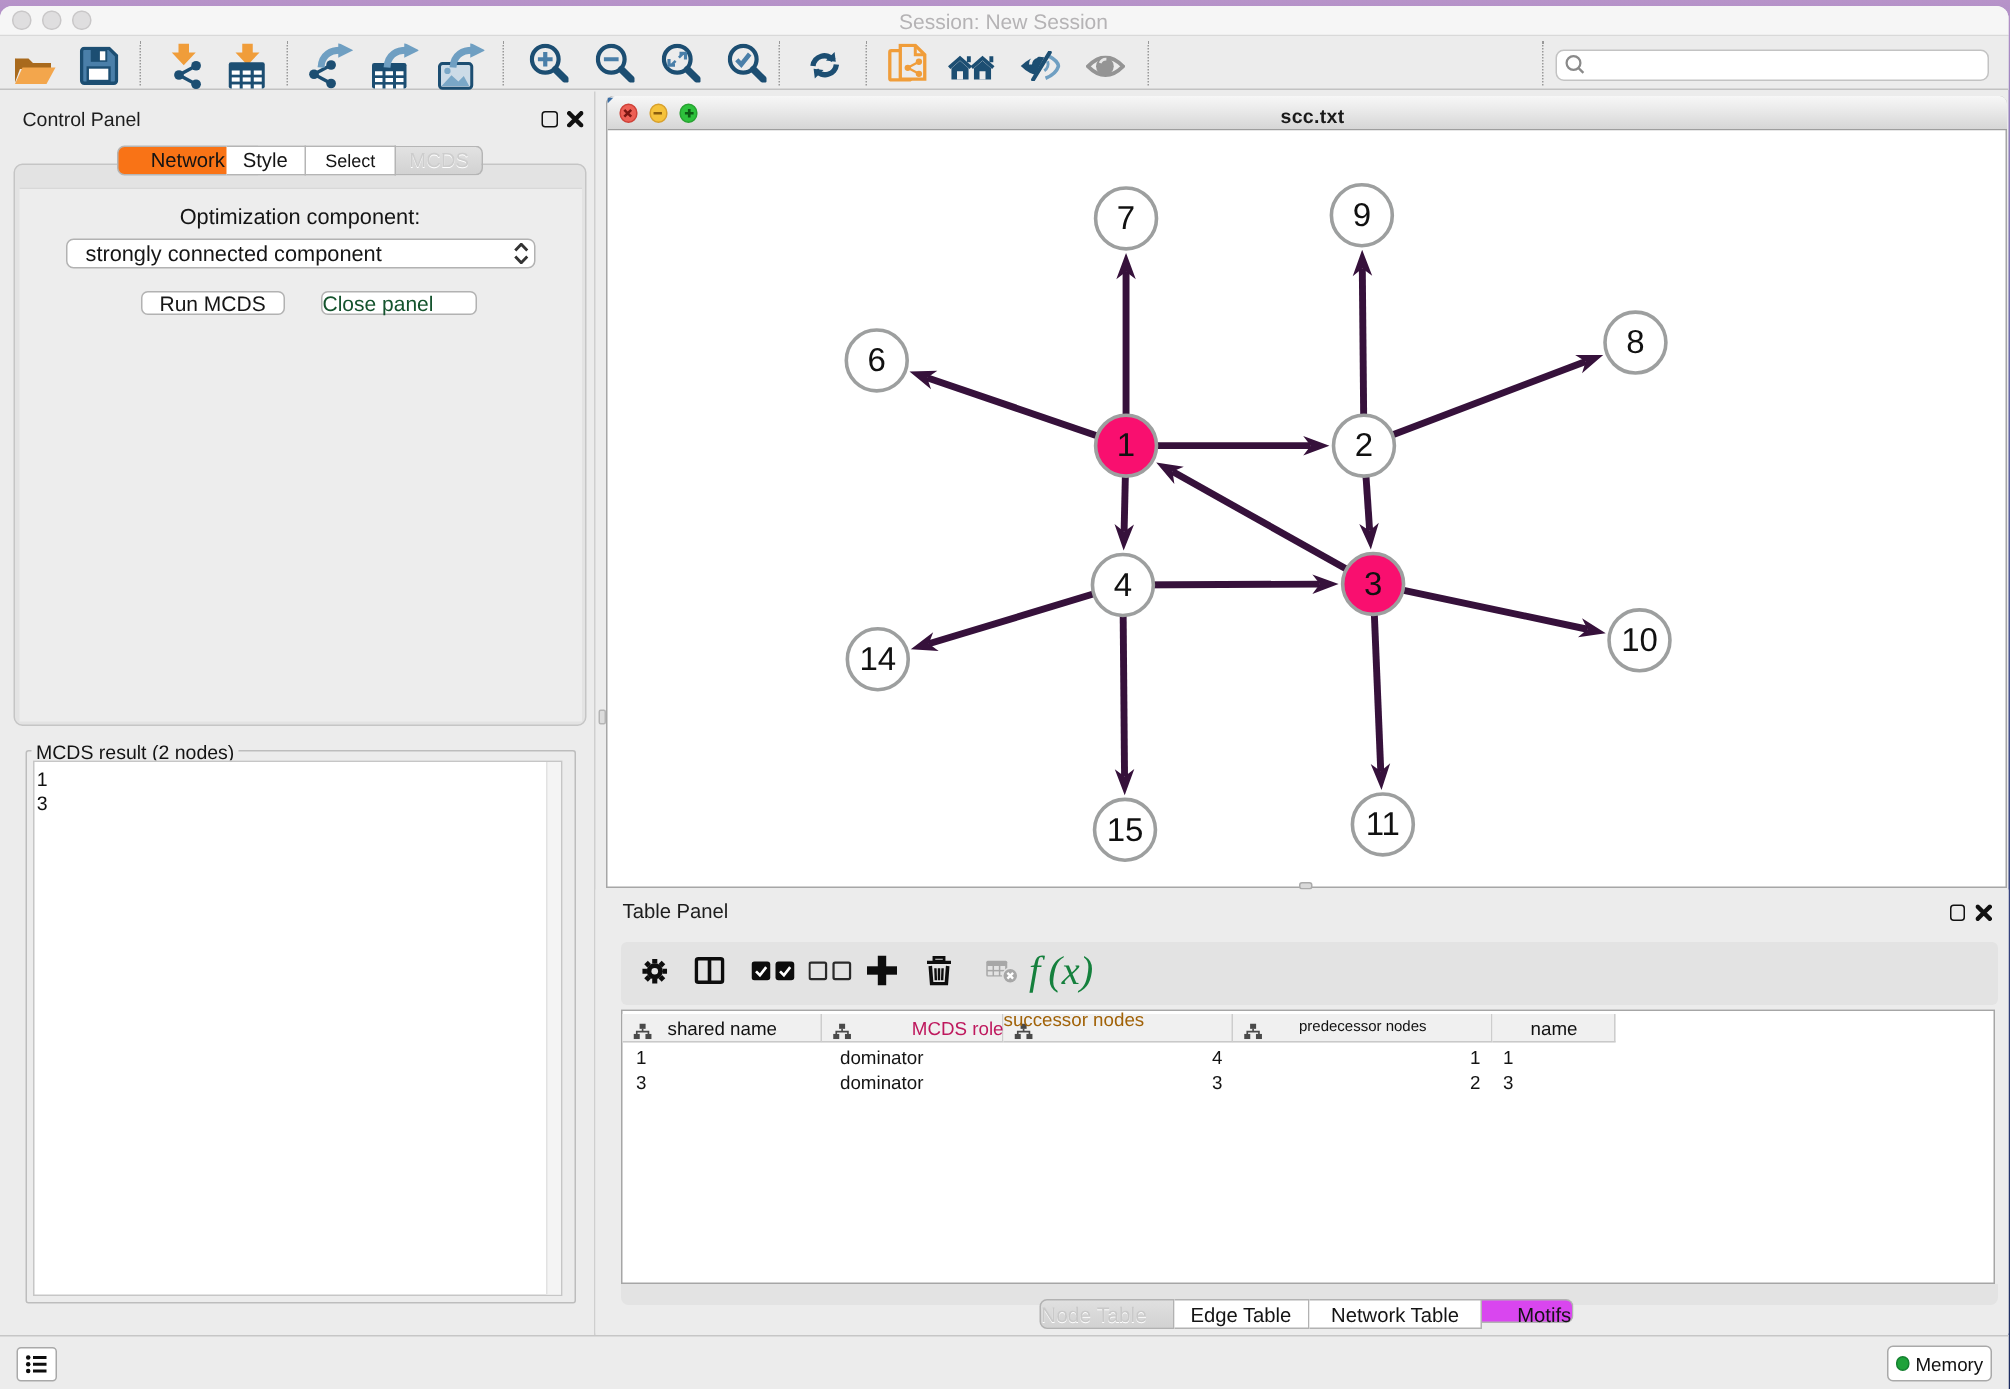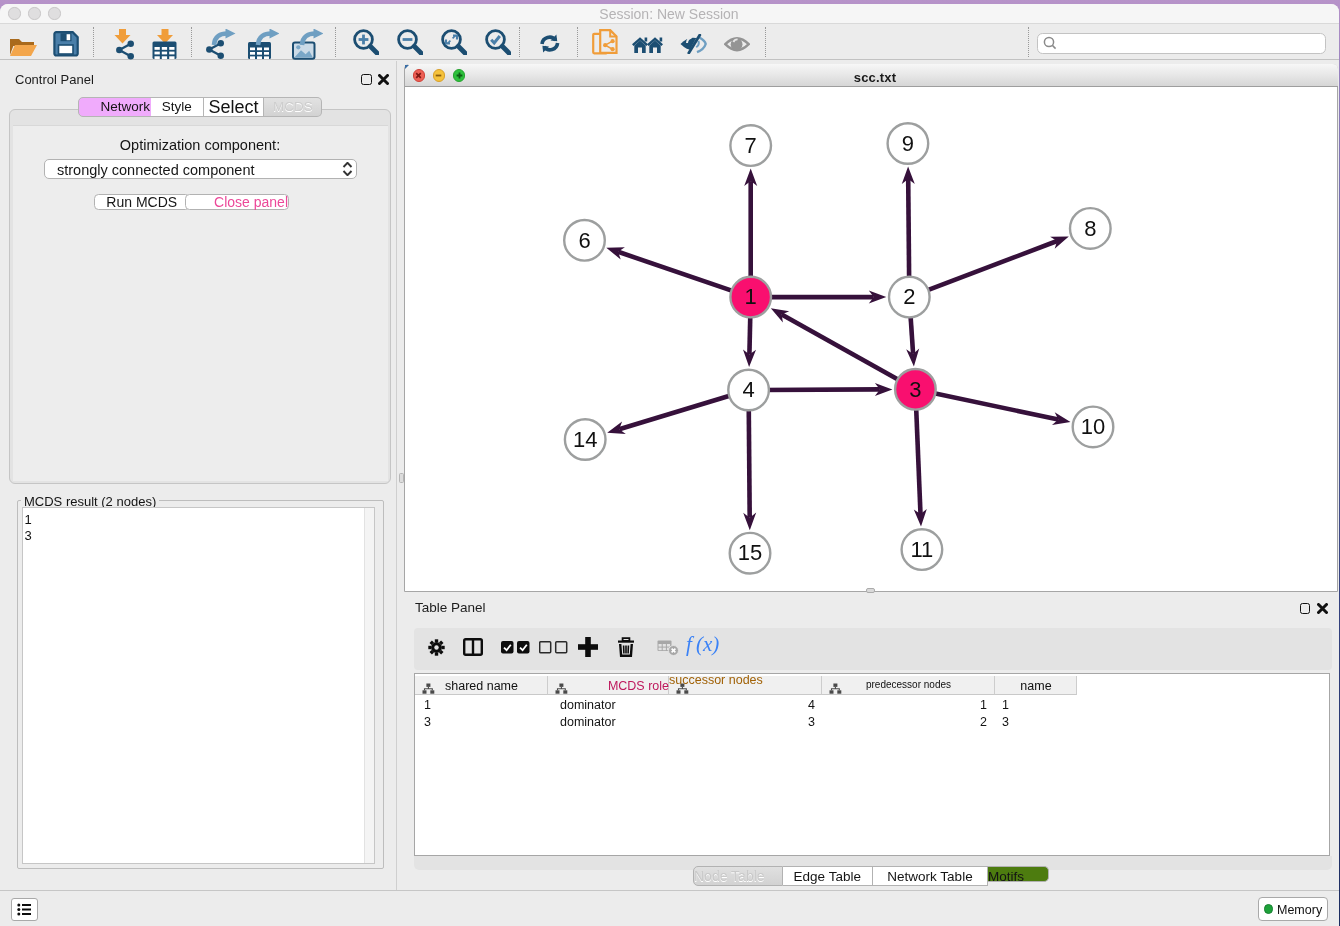--- a/index.html
+++ b/index.html
@@ -168,33 +168,33 @@
     <line x1="9.4" y1="9.4" x2="12.6" y2="12.6" stroke="#8a8a8a" stroke-width="1.5"></line>
   </svg>
 <div class="abs" style="left:0;top:60.5px;width:396.5px;height:829px;background:#ececec;border-right:1px solid #cfcfcf"></div>
 <div class="abs" style="left:15px;top:72px;font-size:13px;color:#1d1d1d">Control Panel</div>
 <div class="abs" style="left:361px;top:74px;width:10.5px;height:10.5px;border:1.6px solid #111;border-radius:2.5px"></div>
 <svg style="position:absolute;left:377.5px;top:74px" width="11" height="11" viewBox="0 0 11 11">
     <path d="M1.5,1.5 L9.5,9.5 M9.5,1.5 L1.5,9.5" stroke="#111" stroke-width="3" stroke-linecap="round"></path>
   </svg>
 <div class="abs" style="left:9px;top:109px;width:382px;height:375px;border:1px solid #c5c5c5;border-radius:6px;background:#e3e3e3"></div>
 <div class="abs" style="left:12.5px;top:124.5px;width:375px;height:356px;background:#ededed;border-top:1px solid #d8d8d8"></div>
-<div class="abs" style="left:78.2px;top:97px;width:94px;height:19.5px;border:1px solid #b5b5b5;border-radius:5px 0 0 5px;background:#f0abfc;color:#141414;font-size:13.5px;text-align:center;line-height:18.5px">Network</div>
+<div class="abs" style="left:78.2px;top:97px;width:94px;height:19.5px;border:1px solid #b5b5b5;border-radius:5px 0 0 5px;background:#f97316;color:#141414;font-size:13.5px;text-align:center;line-height:18.5px">Network</div>
 <div class="abs" style="left:150.7px;top:97px;width:53.20000000000002px;height:19.5px;border:1px solid #b5b5b5;border-left:none;background:#fff;color:#141414;font-size:13.5px;text-align:center;line-height:18.5px">Style</div>
-<div class="abs" style="left:203.9px;top:97px;width:60.29999999999998px;height:19.5px;border:1px solid #b5b5b5;border-left:none;background:#fff;color:#141414;font-size:18px;text-align:center;line-height:18.5px">Select</div>
+<div class="abs" style="left:203.9px;top:97px;width:60.29999999999998px;height:19.5px;border:1px solid #b5b5b5;border-left:none;background:#fff;color:#141414;font-size:12px;text-align:center;line-height:18.5px">Select</div>
 <div class="abs" style="left:264.2px;top:97px;width:58.19999999999999px;height:19.5px;border:1px solid #b5b5b5;border-left:none;border-radius:0 5px 5px 0;background:linear-gradient(180deg,#e2e2e2,#d2d2d2);color:#cdcdcd;text-shadow:0 1px 0 #fff;font-size:13.5px;text-align:center;line-height:18.5px">MCDS</div>
 <div class="abs" style="left:12px;top:136.5px;width:376px;text-align:center;font-size:14.5px;color:#151515">Optimization component:</div>
 <div class="abs" style="left:43.5px;top:159px;width:313px;height:19.5px;background:#fff;border:1px solid #b2b2b2;border-radius:5px"></div>
 <div class="abs" style="left:57px;top:161.5px;font-size:14.5px;color:#161616">strongly connected component</div>
 <svg style="position:absolute;left:341.5px;top:162px" width="11" height="14" viewBox="0 0 11 14">
     <path d="M1.5,5 L5.5,0.8 L9.5,5" fill="none" stroke="#333" stroke-width="1.9"></path>
     <path d="M1.5,9 L5.5,13.2 L9.5,9" fill="none" stroke="#333" stroke-width="1.9"></path>
   </svg>
 <div class="abs" style="left:94px;top:193.5px;width:95.5px;height:16.5px;background:#fff;border:1px solid #b2b2b2;border-radius:4.5px;font-size:14px;color:#161616;text-align:center;line-height:15px">Run MCDS</div>
-<div class="abs" style="left:185px;top:193.5px;width:104px;height:16.5px;background:#fff;border:1px solid #b2b2b2;border-radius:4.5px;font-size:14px;color:#ec4899;text-align:right;line-height:15px">Close panel</div>
+<div class="abs" style="left:214px;top:193.5px;width:104px;height:16.5px;background:#fff;border:1px solid #b2b2b2;border-radius:4.5px;font-size:14px;color:#14532d;text-align:left;line-height:15px">Close panel</div>
 <div class="abs" style="left:17px;top:500px;width:367px;height:369px;border:1px solid #bdbdbd;border-radius:2px"></div>
 <div class="abs" style="left:21px;top:493.5px;background:#ececec;padding:0 3px;font-size:13px;color:#141414">MCDS result (2 nodes)</div>
 <div class="abs" style="left:22px;top:507px;width:353px;height:357px;background:#fff;border:1px solid #c6c6c6"></div>
 <div class="abs" style="left:363.5px;top:508px;width:10.5px;height:355px;background:#f4f4f4;border-left:1px solid #e2e2e2"></div>
 <div class="abs" style="left:24.5px;top:511.5px;font-size:13px;line-height:16px;color:#111">1<br>3</div>
 <div class="abs" style="left:398.8px;top:472.5px;width:5.4px;height:10.5px;background:#dcdcdc;border:1px solid #b5b5b5;border-radius:1.5px"></div>
 <div class="abs" style="left:404px;top:63.5px;width:934px;height:528.5px;background:#fff;border:1px solid #a6a6a6;border-radius:5px 5px 0 0"></div>
 <div class="abs" style="left:404.5px;top:64px;width:933px;height:22.5px;background:linear-gradient(180deg,#f7f7f7 0%,#e9e9e9 45%,#d6d6d6 100%);border-bottom:1px solid #9e9e9e;border-radius:5px 5px 0 0"></div>
 <div class="abs" style="left:408px;top:69.5px;width:934px;text-align:center;font-size:13px;font-weight:bold;letter-spacing:0.2px;color:#1a1a1a">scc.txt</div>
 <div class="abs" style="left:412.6px;top:69.2px;width:12.4px;height:12.4px;border-radius:50%;background:#ed5f55;border:1px solid #ce4138"></div>
@@ -316,21 +316,21 @@
     <rect x="0.5" y="1.5" width="14" height="10.5" rx="1" fill="#a7a7a7"></rect>
     <rect x="1.5" y="5.0" width="3.2" height="2.6" fill="#e3e3e3"></rect>
     <rect x="5.7" y="5.0" width="3.2" height="2.6" fill="#e3e3e3"></rect>
     <rect x="9.9" y="5.0" width="3.2" height="2.6" fill="#e3e3e3"></rect>
     <rect x="1.5" y="8.6" width="3.2" height="2.6" fill="#e3e3e3"></rect>
     <rect x="5.7" y="8.6" width="3.2" height="2.6" fill="#e3e3e3"></rect>
     <rect x="9.9" y="8.6" width="3.2" height="2.6" fill="#e3e3e3"></rect>
     <circle cx="16.5" cy="11.5" r="5" fill="#a7a7a7" stroke="#e3e3e3" stroke-width="1"></circle>
     <path d="M14.6,9.6 l3.8,3.8 M18.4,9.6 l-3.8,3.8" stroke="#fff" stroke-width="1.6"></path>
   </svg>
-<div class="abs" style="left:686px;top:632px;font-family:'Liberation Serif',serif;font-style:italic;font-size:21px;color:#3b82f6"><i>f (x)</i></div>
+<div class="abs" style="left:686px;top:632px;font-family:'Liberation Serif',serif;font-style:italic;font-size:27px;color:#15803d"><i>f (x)</i></div>
 <div class="abs" style="left:414px;top:672.5px;width:916px;height:183px;background:#fff;border:1px solid #a6a6a6"></div>
 <div class="abs" style="left:415px;top:675.5px;width:133px;height:19px;background:#f0f0f0;border-right:1px solid #cdcdcd;border-bottom:1px solid #c9c9c9"></div>
 <div class="abs" style="left:422px;top:679.5px"><svg width="13" height="11" viewBox="0 0 13 11" style="margin-right:5px;flex:none">
       <rect x="4.4" y="0.5" width="4" height="3.4" fill="#4a4a4a"></rect>
       <rect x="0.5" y="7.3" width="4" height="3.4" fill="#4a4a4a"></rect>
       <rect x="8.3" y="7.3" width="4" height="3.4" fill="#4a4a4a"></rect>
       <path d="M6.4,3.9 v1.8 M2.5,7.3 v-1.6 h7.8 v1.6" fill="none" stroke="#4a4a4a" stroke-width="1.1"></path>
     </svg></div>
 <div class="abs" style="left:415px;top:679px;width:133px;text-align:center;font-size:12.5px;color:#111">shared name</div>
 <div class="abs" style="left:548px;top:675.5px;width:121px;height:19px;background:#f0f0f0;border-right:1px solid #cdcdcd;border-bottom:1px solid #c9c9c9"></div>
@@ -366,21 +366,21 @@
 <div class="abs" style="left:1002px;top:698.0px;font-size:12.5px;color:#141414">1</div>
 <div class="abs" style="left:424px;top:714.5px;font-size:12.5px;color:#141414">3</div>
 <div class="abs" style="left:560px;top:714.5px;font-size:12.5px;color:#141414">dominator</div>
 <div class="abs" style="left:669px;top:714.5px;width:146px;text-align:right;font-size:12.5px;color:#141414">3</div>
 <div class="abs" style="left:822px;top:714.5px;width:165px;text-align:right;font-size:12.5px;color:#141414">2</div>
 <div class="abs" style="left:1002px;top:714.5px;font-size:12.5px;color:#141414">3</div>
 <div class="abs" style="left:414px;top:856px;width:917.5px;height:14px;background:#e3e3e3;border-radius:0 0 5px 5px"></div>
 <div class="abs" style="left:693px;top:865.5px;width:89.5px;height:20px;border:1px solid #b2b2b2;border-radius:5px 0 0 5px;background:linear-gradient(180deg,#e0e0e0,#d2d2d2);color:#c9c9c9;text-shadow:0 1px 0 #fff;font-size:14px;text-align:left;line-height:19px">Node Table</div>
 <div class="abs" style="left:782.5px;top:865.5px;width:90.5px;height:20px;border:1px solid #b2b2b2;border-left:none;background:#fff;color:#141414;font-size:13.5px;text-align:center;line-height:19px">Edge Table</div>
 <div class="abs" style="left:873px;top:865.5px;width:115px;height:20px;border:1px solid #b2b2b2;border-left:none;background:#fff;color:#141414;font-size:13.5px;text-align:center;line-height:19px">Network Table</div>
-<div class="abs" style="left:988px;top:865.5px;width:60.5px;height:16px;border:1px solid #b2b2b2;border-left:none;border-radius:0 5px 5px 0;background:#4d7c0f;color:#141414;font-size:13.5px;text-align:left;line-height:19px">Motifs</div>
+<div class="abs" style="left:988px;top:865.5px;width:60.5px;height:16px;border:1px solid #b2b2b2;border-left:none;border-radius:0 5px 5px 0;background:#d946ef;color:#141414;font-size:13.5px;text-align:right;line-height:19px">Motifs</div>
 <div class="abs" style="left:0;top:890px;width:1338.5px;height:36px;background:#ececec;border-top:1px solid #c6c6c6"></div>
 <div class="abs" style="left:11px;top:897.5px;width:27px;height:23px;background:#fff;border:1px solid #a9a9a9;border-radius:3px"></div>
 <svg style="position:absolute;left:16.5px;top:901.5px" width="16" height="15" viewBox="0 0 16 15">
     <g stroke="#0d0d0d" stroke-width="2">
       <line x1="5" y1="3" x2="14" y2="3"></line>
       <line x1="5" y1="7.5" x2="14" y2="7.5"></line>
       <line x1="5" y1="12" x2="14" y2="12"></line>
     </g>
     <g fill="#0d0d0d">
       <circle cx="1.8" cy="3" r="1.5"></circle>

